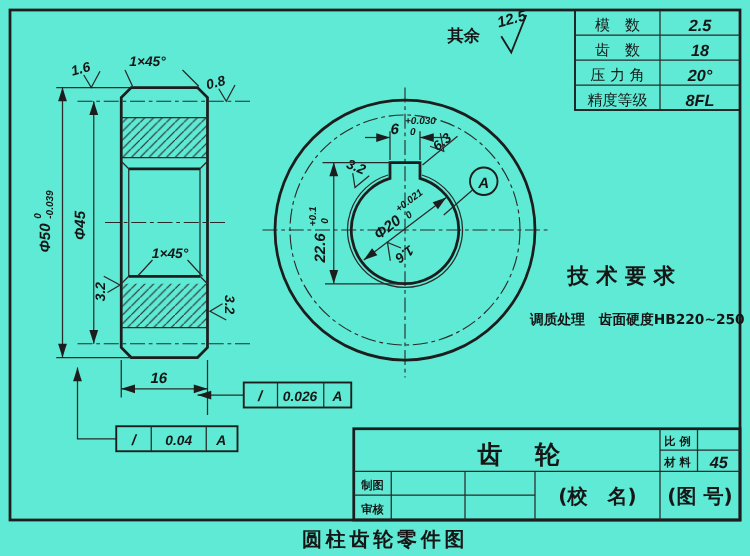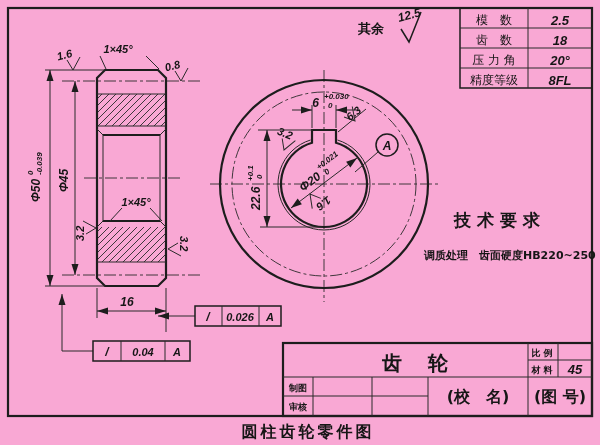--- a/index.html
+++ b/index.html
@@ -1,18 +1,18 @@
 <!DOCTYPE html>
 <html><head>
 <meta charset="utf-8">
 <style>
   html,body{margin:0;padding:0;background:#e8e6e0;}
   .sheet{
     position:relative;width:600px;height:445px;
-    background:#f9a8d4;overflow:hidden;
+    background:#5eead4;overflow:hidden;
     font-family:"Liberation Sans",sans-serif;
   }
   svg{display:block}
   .thick{stroke:#1d1d1d;stroke-width:2.2;fill:none}
   .med{stroke:#1d1d1d;stroke-width:1.5;fill:none}
   .thin{stroke:#2a2a2a;stroke-width:1;fill:none}
   .cl{stroke:#2a2a2a;stroke-width:0.9;fill:none;stroke-dasharray:12 3 3 3}
   .dimline{stroke:#2a2a2a;stroke-width:1;fill:none}
   .t-num{font:italic bold 11px "Liberation Sans",sans-serif;fill:#161616}
   .t-num12{font:italic bold 12px "Liberation Sans",sans-serif;fill:#161616}

